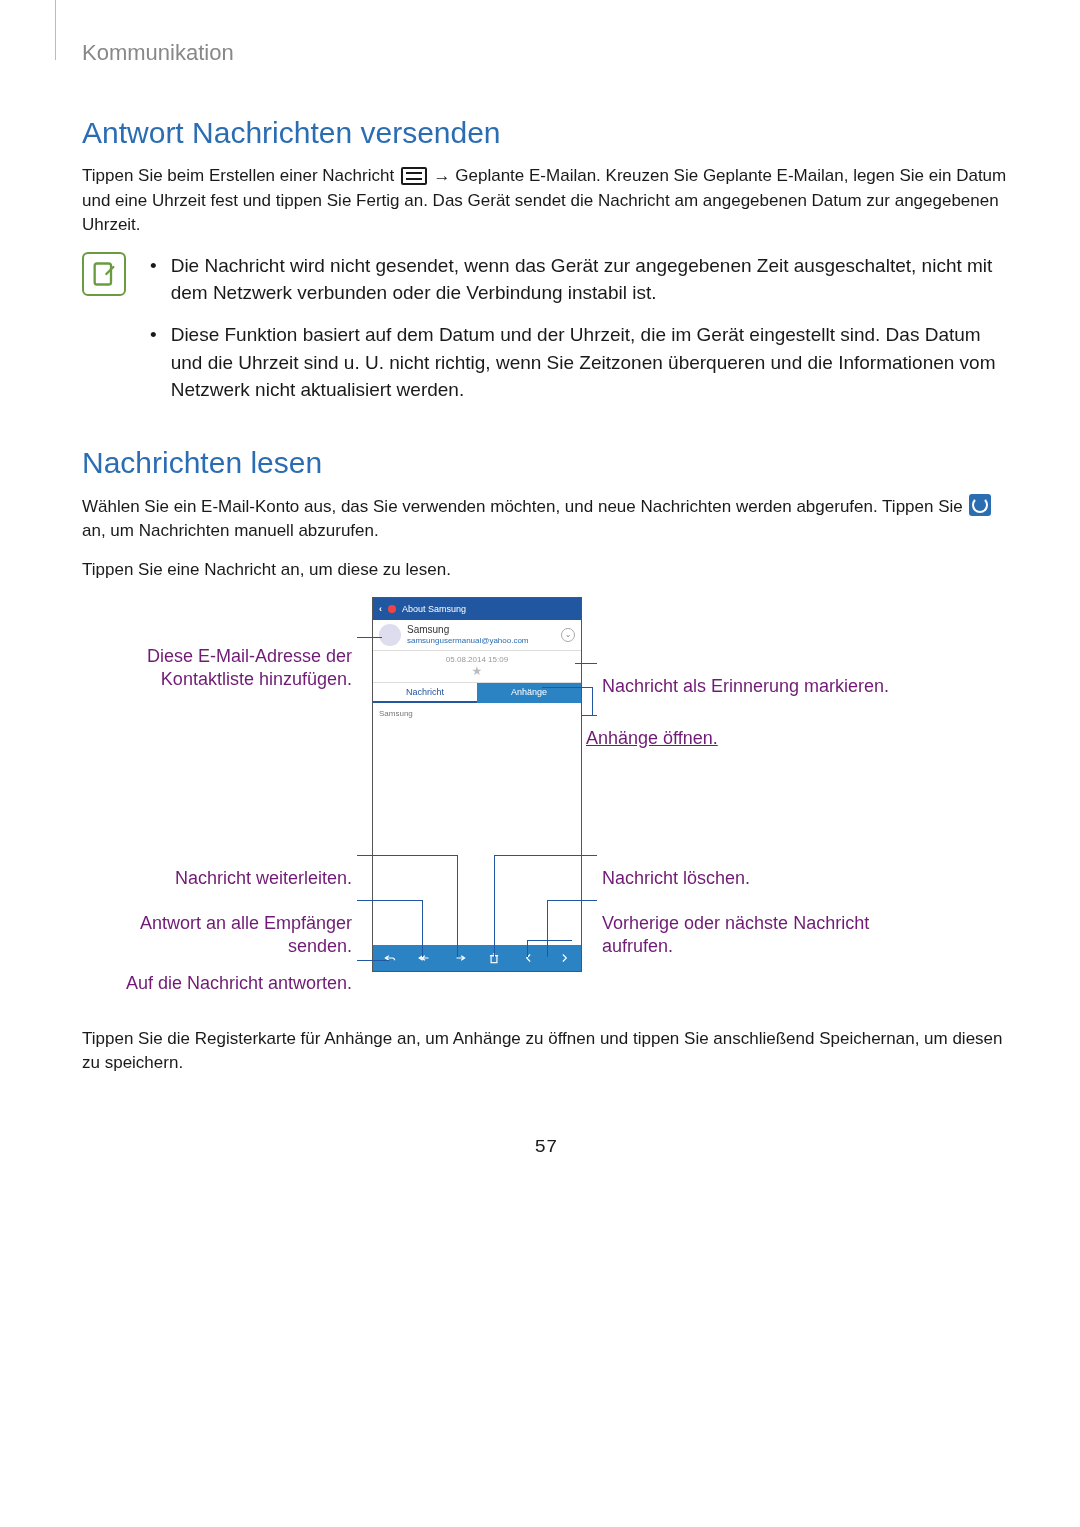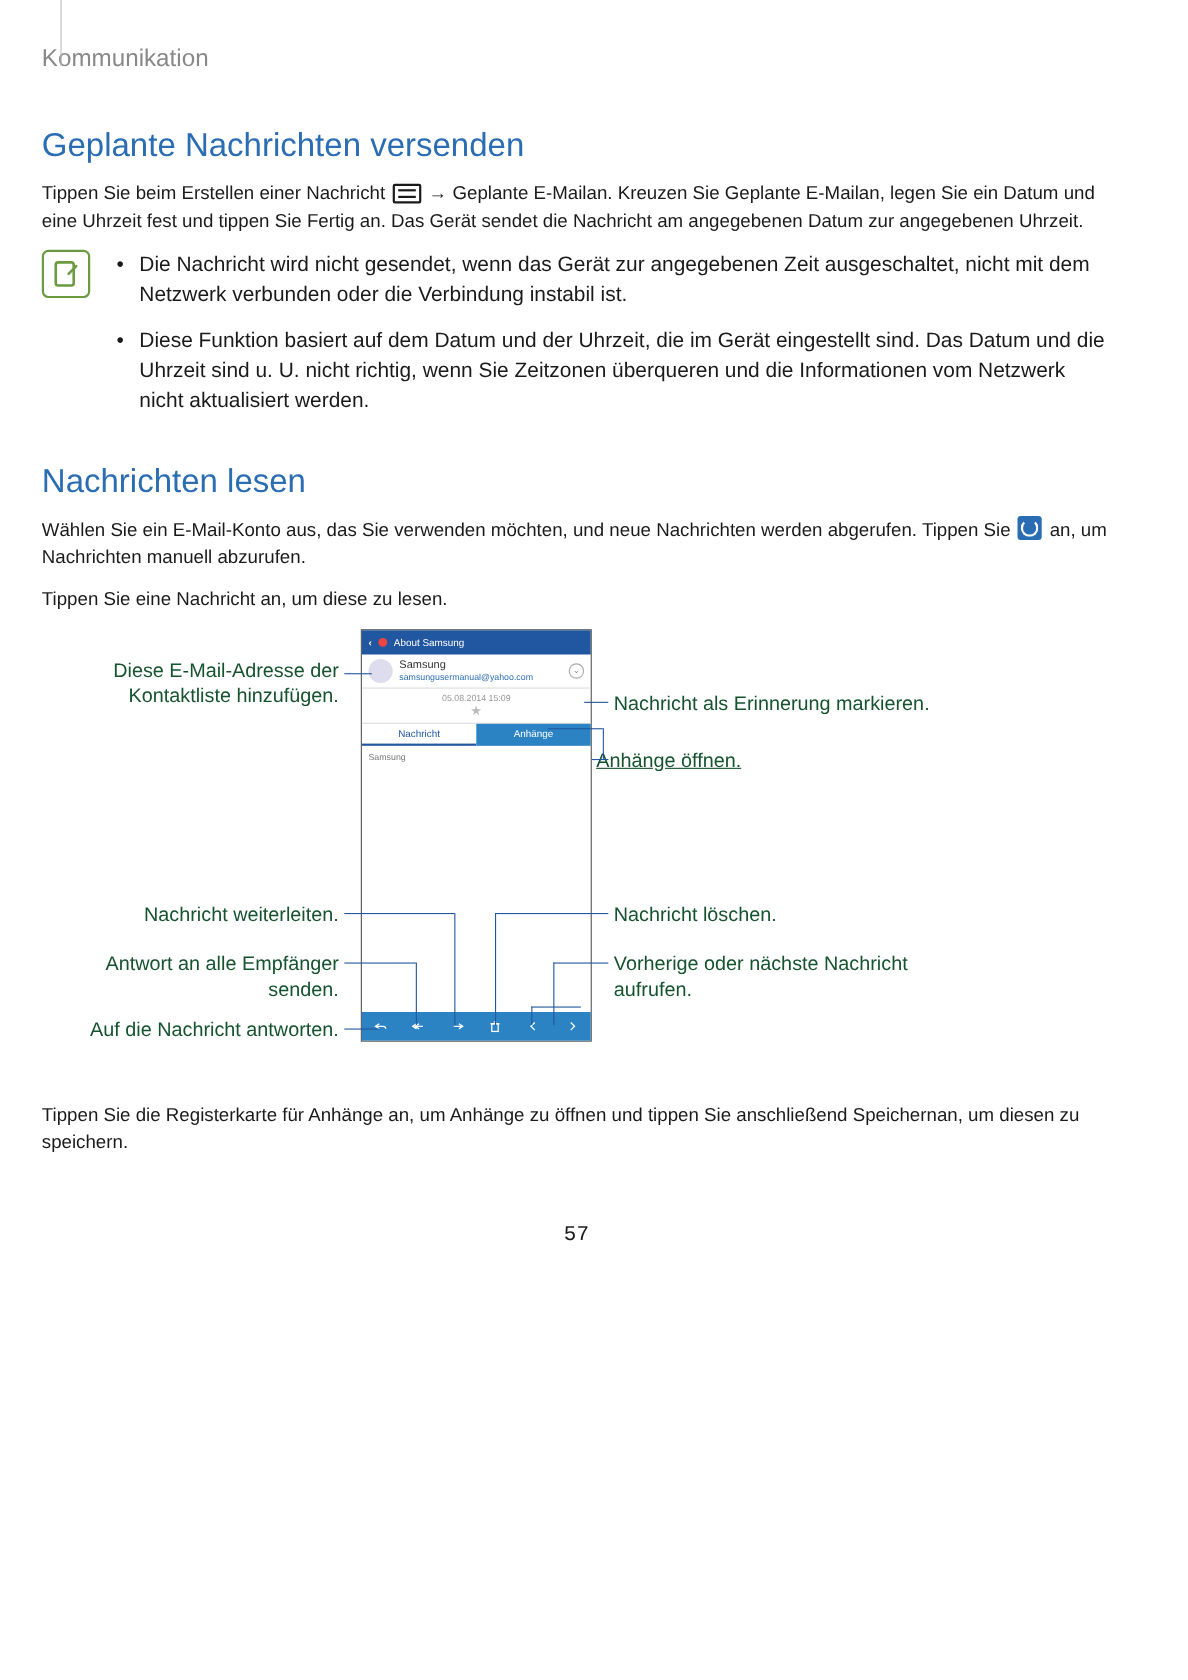--- a/index.html
+++ b/index.html
@@ -5,21 +5,21 @@
   * { box-sizing: border-box; margin: 0; padding: 0; }
   body {
     font-family: Arial, Helvetica, sans-serif;
     color: #1a1a1a;
     background: #fff;
     width: 1080px;
     margin: 0 auto;
     position: relative;
   }
   .page {
-    padding: 40px 70px 80px 38px;
+    padding: 40px 70px 80px 82px;
     position: relative;
   }
   .left-rule {
     position: absolute;
     left: 55px; top: 0;
     width: 1px; height: 60px;
     background: #bbb;
   }
   .breadcrumb {
     color: #888;
@@ -124,22 +124,23 @@
     background:#2b83c4;
     height:26px;
     display:flex;
   }
   .bb-btn { flex:1; display:flex; align-items:center; justify-content:center; color:#c9e1f6;}
   .bb-btn svg { width:14px; height:14px; }
 
   .callout {
     position:absolute;
     font-size:18px;
-    color:#14532d;
+    color:#701a75;
     line-height:1.3;
+    margin-top:22px;
   }
   .callout.left { text-align:right; }
   .line {
     position:absolute;
     background:#2156a0;
   }
   .line.h { height:1px; }
   .line.v { width:1px; }
 
   .page-number {
@@ -150,21 +151,21 @@
     font-family: Liberation Mono, monospace;
   }
 </style>
 </head>
 <body>
 
 <div class="page">
   <div class="left-rule"></div>
   <div class="breadcrumb">Kommunikation</div>
 
-  <h2>Geplante Nachrichten versenden</h2>
+  <h2>Antwort Nachrichten versenden</h2>
 
   <p class="body-text">
     <span>Tippen Sie beim Erstellen einer Nachricht </span><span class="menu-icon"></span><span> → Geplante E-Mailan. Kreuzen Sie Geplante E-Mailan, legen Sie ein Datum und eine Uhrzeit fest und tippen Sie Fertig an. Das Gerät sendet die Nachricht am angegebenen Datum zur angegebenen Uhrzeit.</span>
   </p>
 
   <div class="note-row">
     <div class="note-icon-box">
       <svg viewBox="0 0 24 24" fill="none" stroke="#6b9b41" stroke-width="2">
         <rect x="4" y="3" width="14" height="18" rx="2"></rect>
         <path d="M20 6 L14 12" stroke-linecap="round"></path>

